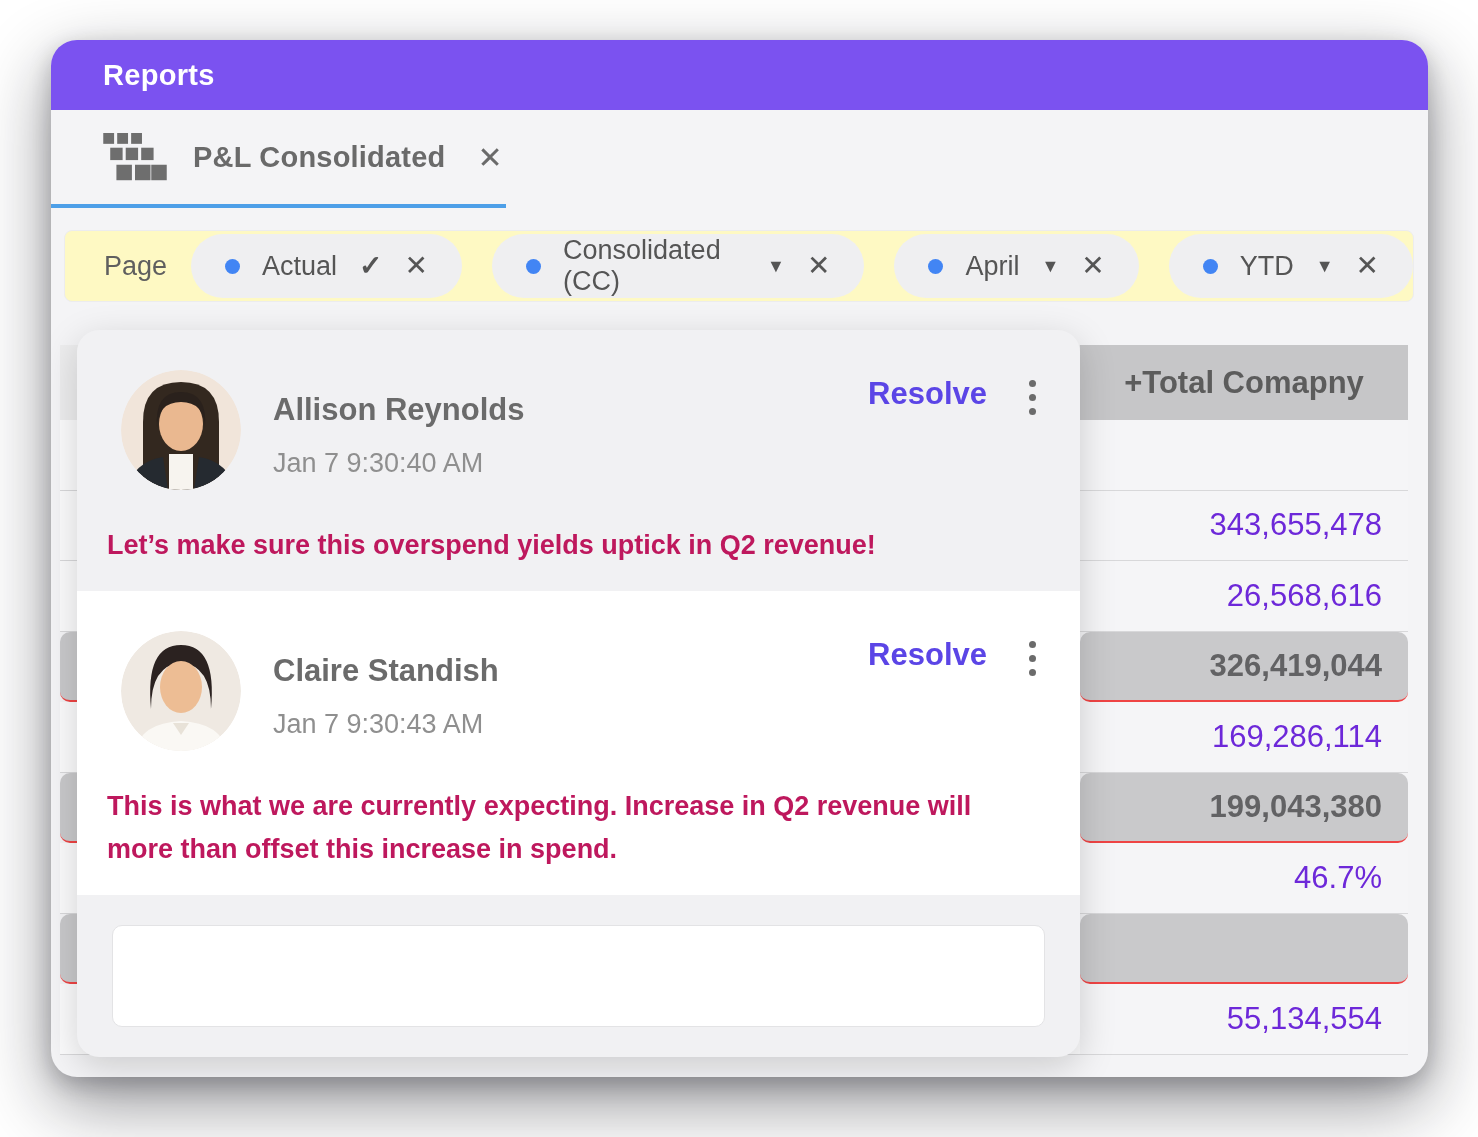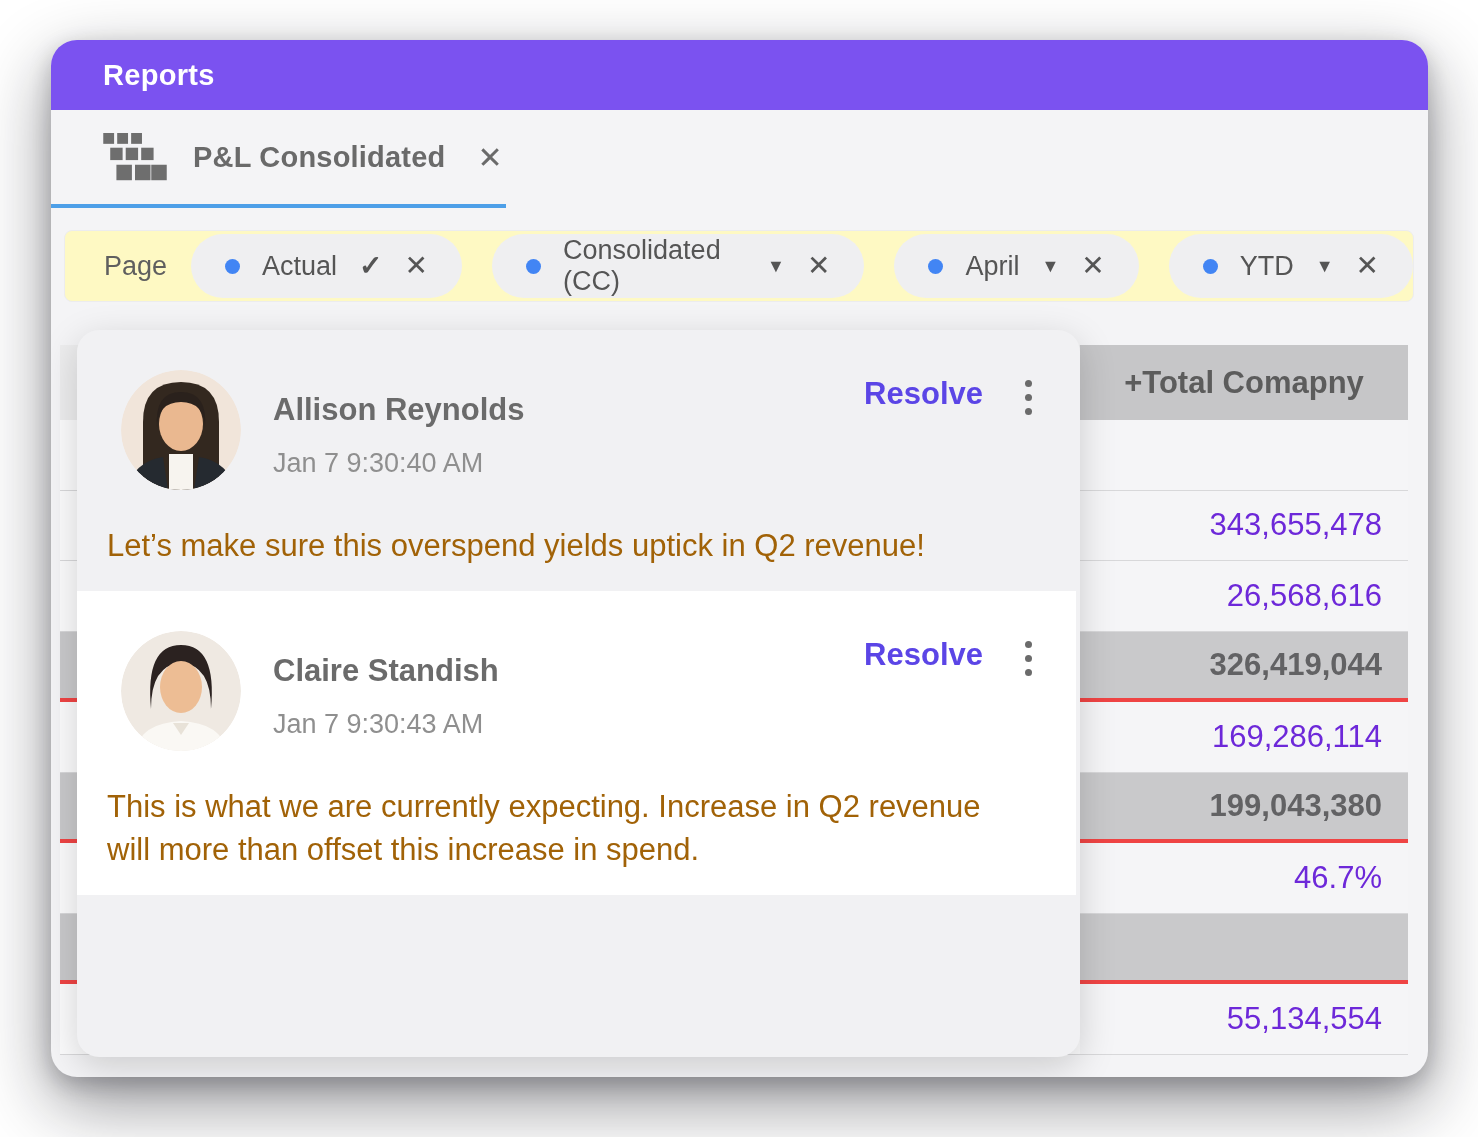--- a/index.html
+++ b/index.html
@@ -37,39 +37,39 @@
   .table{position:absolute;left:9px;top:305px;width:1348px;z-index:1;}
   .trow{display:flex;height:70.5px;}
   .trow.thead{height:75px;}
   .tlabel{flex:1;}
   .tvalue{width:328px;box-sizing:border-box;display:flex;align-items:center;justify-content:flex-end;
     padding-right:26px;font-size:31px;color:#6d28d9;}
   .thead-label{background:#ededee;}
   .thead-value{background:#c6c6c8;font-weight:bold;color:#5c5c5c;justify-content:center;padding-right:0;}
   .trow.plain .tlabel{background:#fbfbfc;border-bottom:1px solid #d8d8da;}
   .trow.plain .tvalue{background:#f5f5f7;border-bottom:1px solid #d8d8da;}
-  .trow.subtotal .tlabel,.trow.subtotal .tvalue{background:#c9c9cb;border-bottom:4px solid #ef4444;}
+  .trow.subtotal .tlabel,.trow.subtotal .tvalue{background:#c9c9cb;border-bottom:2px solid #ef4444;border-radius:10px;}
   .trow.subtotal .tvalue{font-weight:bold;color:#626264;}
 
   .panel{position:absolute;left:26px;top:290px;width:1003px;height:727px;background:#f1f1f3;border-radius:22px;
-    box-shadow:0 10px 36px rgba(0,0,0,.17);z-index:3;display:flex;flex-direction:row;overflow:hidden;}
+    box-shadow:0 10px 36px rgba(0,0,0,.17);z-index:3;display:flex;flex-direction:column;overflow:hidden;}
   .comments-list{flex:none;}
   .comment-card{background:transparent;}
   .comments-list .item-1{background:#ffffff;}
   .comment-head{display:flex;align-items:flex-start;padding:40px 44px 0 44px;}
   .avatar{width:120px;height:120px;border-radius:50%;overflow:hidden;flex:none;}
   .avatar svg{width:120px;height:120px;display:block;}
   .meta{margin-left:32px;padding-top:22px;}
   .author{font-size:31px;font-weight:bold;color:#6b6b6b;}
   .time{font-size:27px;color:#8f8f8f;margin-top:20px;}
   .actions{margin-left:auto;display:flex;align-items:flex-start;gap:42px;padding-top:6px;}
   .resolve{font-size:31px;font-weight:bold;color:var(--resolve-purple,#5b45e6);cursor:pointer;}
   .kebab{display:flex;flex-direction:column;gap:7px;padding-top:4px;cursor:pointer;}
   .kebab i{width:7px;height:7px;border-radius:50%;background:#6b6b6b;}
-  .comment-text{font-size:31px;font-weight:normal;color:#a16207;line-height:43px;
+  .comment-text{font-size:27px;font-weight:bold;color:#be185d;line-height:43px;
     padding:34px 44px 24px 30px;max-width:925px;}
   .composer{flex:1;display:flex;padding:30px 35px;box-sizing:border-box;}
   .composer-input{flex:1;border:1px solid #e3e3e5;border-radius:10px;background:#fff;resize:none;outline:none;
     font-family:"Liberation Sans",sans-serif;font-size:28px;color:#555;padding:14px 18px;}
 </style>
 </head>
 <body>
 
 <div class="stage">
   <div class="window">

